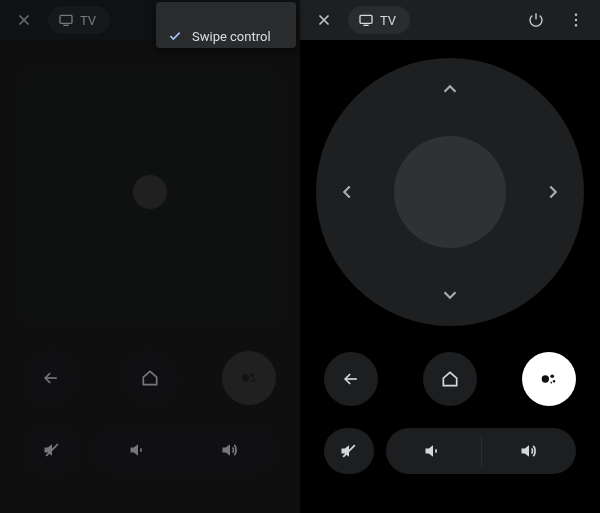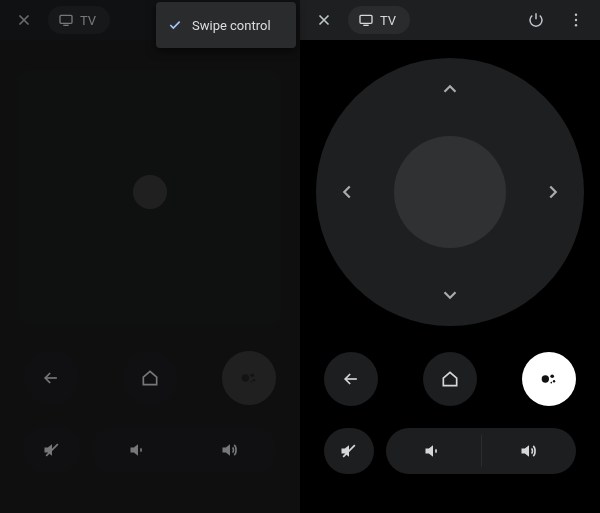--- a/index.html
+++ b/index.html
@@ -183,21 +183,21 @@
     width: 140px;
     background: #2a2b2d;
     border-radius: 4px;
     box-shadow: 0 3px 10px rgba(0,0,0,0.6);
     z-index: 50;
     padding: 4px 0;
   }
   .popup-item {
     height: 38px;
     display: flex;
-    align-items: center;
+    align-items: flex-end;
     padding: 0 12px 0 10px;
     font-size: 13px;
     color: #dcdfe1;
     gap: 8px;
   }
   .popup-item .check-slot {
     width: 18px;
     display: flex;
     align-items: center;
     justify-content: center;

